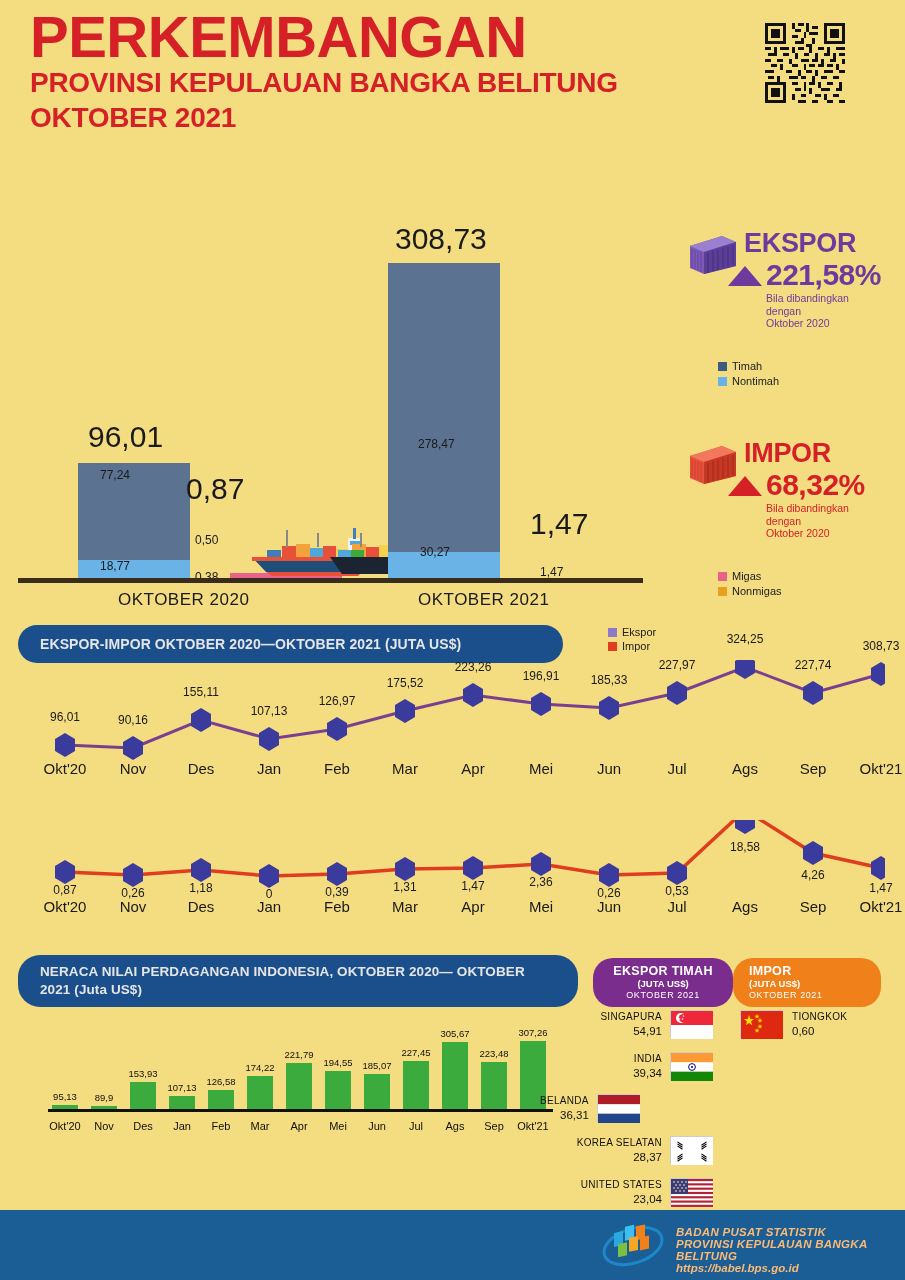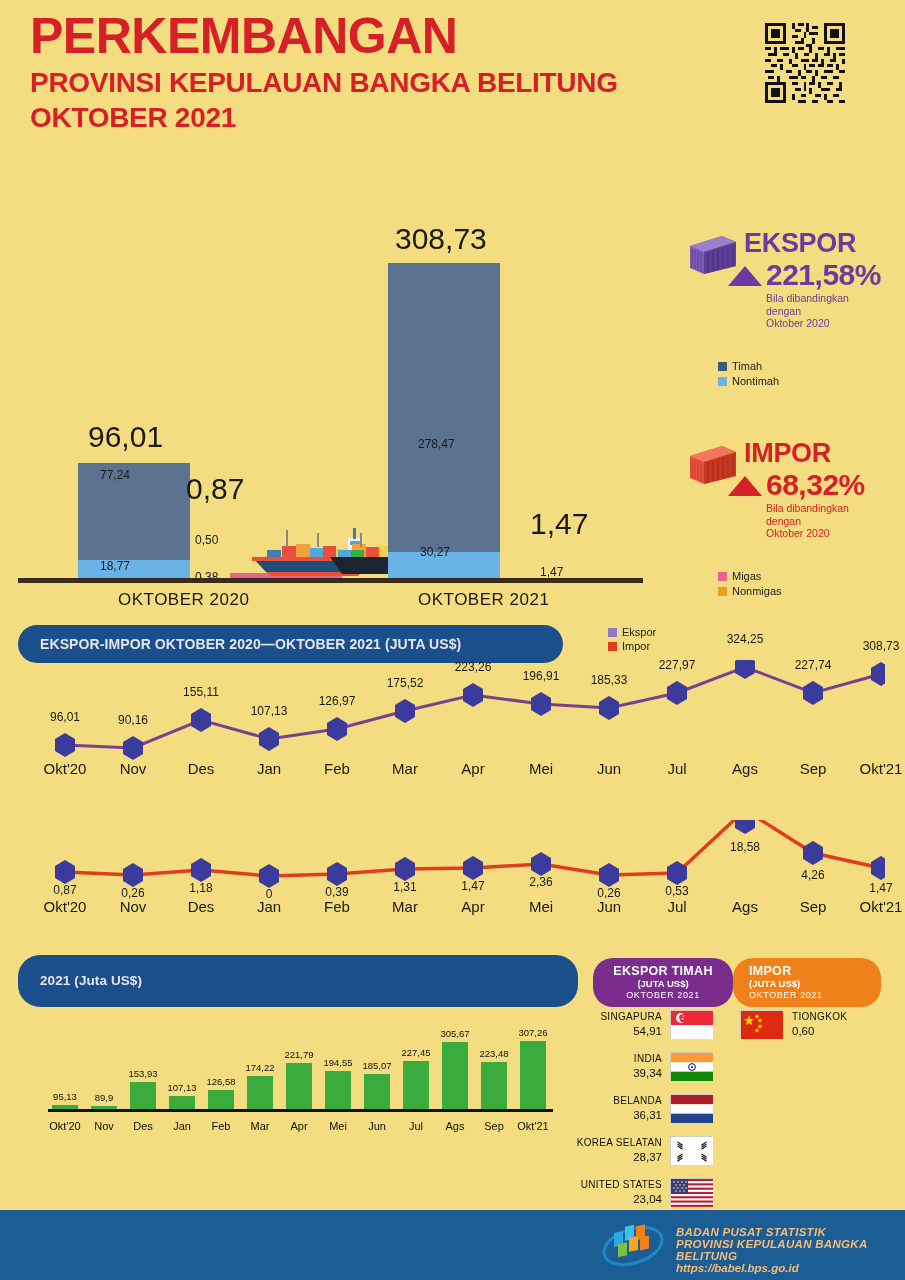--- a/index.html
+++ b/index.html
@@ -6,21 +6,21 @@
   body {
     width: 905px; height: 1280px;
     background: #F4DC80;
     font-family: "Liberation Sans", sans-serif;
     position: relative; overflow: hidden;
   }
 
   
   .header { position: absolute; left: 30px; top: 14px; width: 720px; }
   .h-title1 {
-    color: #D62027; font-weight: 700; font-size: 50px; line-height: 45px;
+    color: #D62027; font-weight: 700; font-size: 58px; line-height: 45px;
     letter-spacing: -0.5px;
   }
   .h-title2 {
     color: #D62027; font-weight: 700; font-size: 28px; line-height: 36px;
     margin-top: 6px; letter-spacing: -0.3px;
   }
   .h-title3 {
     color: #D62027; font-weight: 700; font-size: 28px; line-height: 34px;
     letter-spacing: -0.3px;
   }
@@ -506,20 +506,21 @@
   <div class="lc-lab" style="left:481px; top:78px; width:80px;">Mei</div>
   <div class="lc-lab" style="left:549px; top:78px; width:80px;">Jun</div>
   <div class="lc-lab" style="left:617px; top:78px; width:80px;">Jul</div>
   <div class="lc-lab" style="left:685px; top:78px; width:80px;">Ags</div>
   <div class="lc-lab" style="left:753px; top:78px; width:80px;">Sep</div>
   <div class="lc-lab" style="left:821px; top:78px; width:80px;">Okt'21</div>
 </div>
 
 <div class="pill" style="left:18px; top:955px; width:560px; height:52px; font-size:13.5px; flex-direction:column;
             align-items:flex-start; justify-content:center; line-height:18px;">
+  <span>NERACA NILAI PERDAGANGAN INDONESIA, OKTOBER 2020— OKTOBER</span>
   <span>2021 (Juta US$)</span>
 </div>
 
 <div class="neraca">
   <div class="n-axis"></div>
 
   <div class="n-bar" style="left:12px; width:26px; height:4px;"></div>
   <div class="n-val" style="left:0px; bottom:32px; width:50px;">95,13</div>
   <div class="n-lab" style="left:0px; width:50px;">Okt'20</div>
 
@@ -609,21 +610,21 @@
     <svg width="42" height="28" viewBox="0 0 42 28">
       <rect width="42" height="9.3" fill="#FF9933"></rect>
         <rect y="9.3" width="42" height="9.4" fill="#fff"></rect>
       <rect y="18.7" width="42" height="9.3" fill="#138808"></rect>
       <circle cx="21" cy="14" r="3.4" fill="none" stroke="#000080" stroke-width="1"></circle>
       <circle cx="21" cy="14" r="1" fill="#000080"></circle>
     </svg>
   </div>
 </div>
 
-<div class="crow" style="left:540px; top:1094px; width:172px; justify-content:flex-end; gap:8px;">
+<div class="crow" style="left:540px; top:1094px; width:172px; justify-content:flex-start; gap:8px;">
   <div>
     <div class="cname">BELANDA</div>
     <div class="cval">36,31</div>
   </div>
   <div class="flag">
     <svg width="42" height="28" viewBox="0 0 42 28">
       <rect width="42" height="9.3" fill="#AE1C28"></rect>
         <rect y="9.3" width="42" height="9.4" fill="#fff"></rect>
       <rect y="18.7" width="42" height="9.3" fill="#21468B"></rect>
     </svg>

